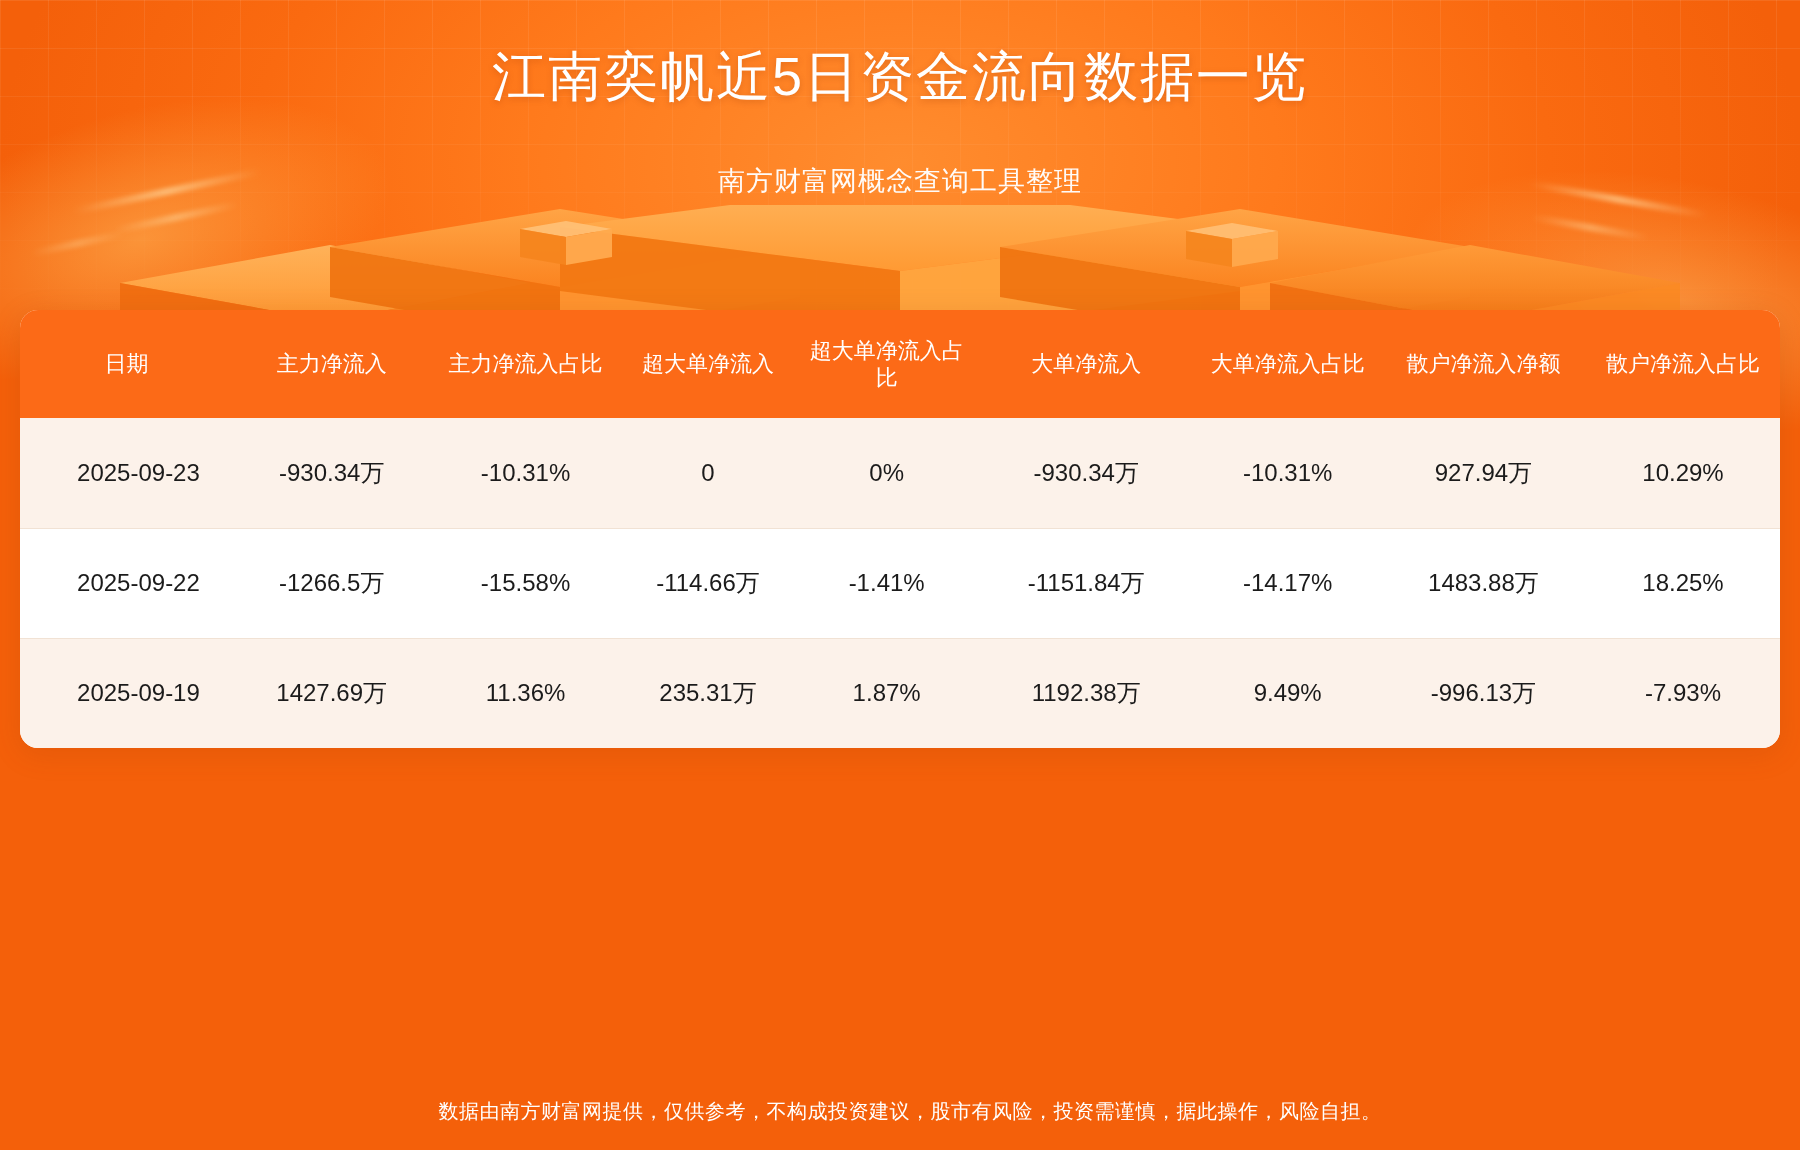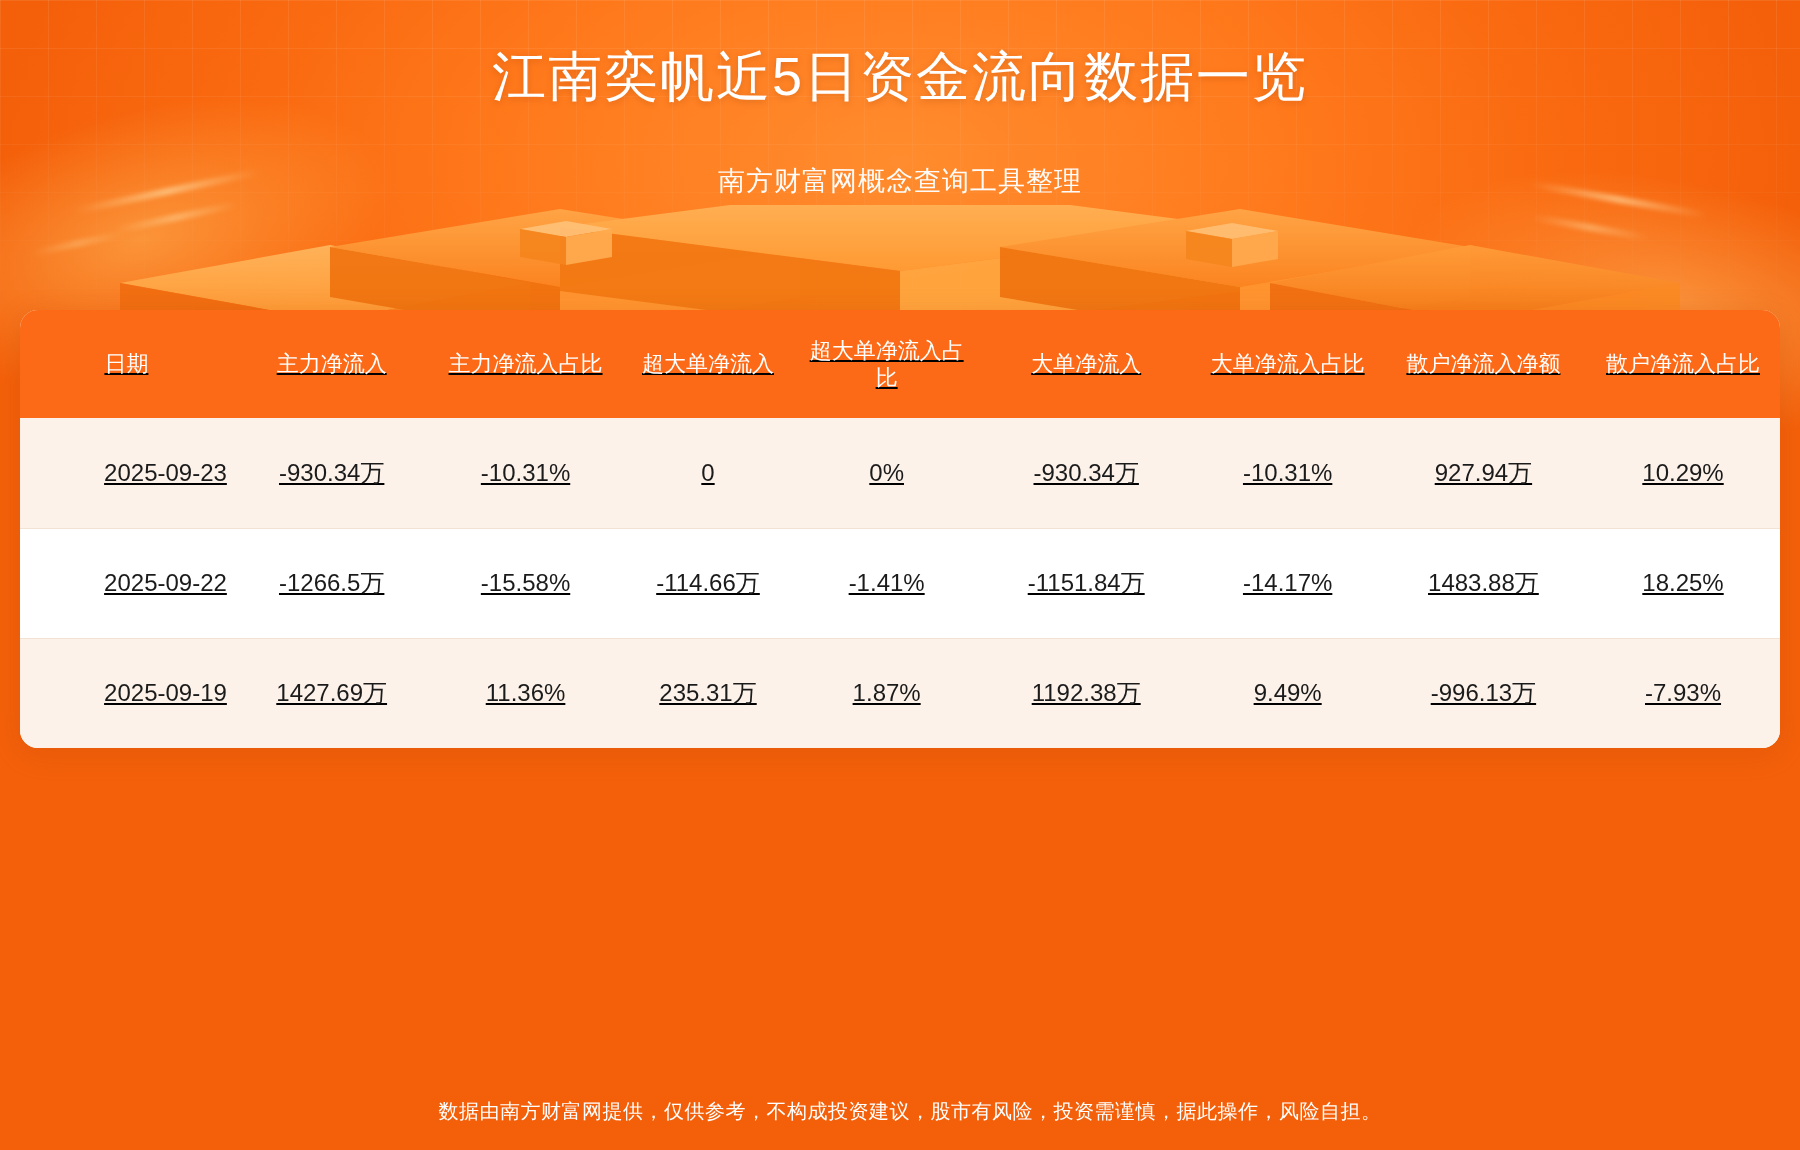--- a/index.html
+++ b/index.html
@@ -71,35 +71,35 @@
     position:absolute; left:0; right:0; top:160px; text-align:center;
     pointer-events:none; z-index:2; opacity:.10;
   }
   #watermark .wm-cn {
     font-size:62px; font-weight:bold; color:#6a3a14; letter-spacing:10px; white-space:nowrap;
   }
   #watermark .wm-en {
     font-size:52px; color:#b5581a; font-family:"Liberation Serif","DejaVu Serif",serif;
     font-style:italic; letter-spacing:2px; margin-top:-6px;
   }
-  table { width:100%; border-collapse:collapse; position:relative; z-index:3; table-layout:fixed;text-decoration:underline; }
+  table { width:100%; border-collapse:collapse; position:relative; z-index:3; table-layout:fixed; }
   thead th {
     background:#fc6a17; color:#fff; font-size:22px; font-weight:normal;
     height:108px; vertical-align:middle; text-align:center; line-height:1.25;
     padding:6px 4px;
   }
   tbody td {
     height:110px; text-align:center; font-size:24px; color:#1b1b1b;
     border-bottom:1px solid #f1e2d4; padding:4px 6px; vertical-align:middle;
     font-weight:normal;
   }
   tbody tr:nth-child(odd)  td { background:#fcf2ea; }
   tbody tr:nth-child(even) td { background:#ffffff; }
   tbody tr:last-child td { border-bottom:none; }
-  td.col-date { text-align:right; padding-left:30px; }
+  td.col-date { text-align:center; padding-left:30px; }
 
   
   col.c0{width:11.2%} col.c1{width:10.4%} col.c2{width:10.0%} col.c3{width:9.2%}
   col.c4{width:9.6%}  col.c5{width:11.4%} col.c6{width:9.8%}  col.c7{width:10.8%}
   col.c8{width:10.2%}
 
   
   #footer {
     position:absolute; left:0; right:0; bottom:0; height:78px; z-index:6;
     display:flex; align-items:center; justify-content:center;

